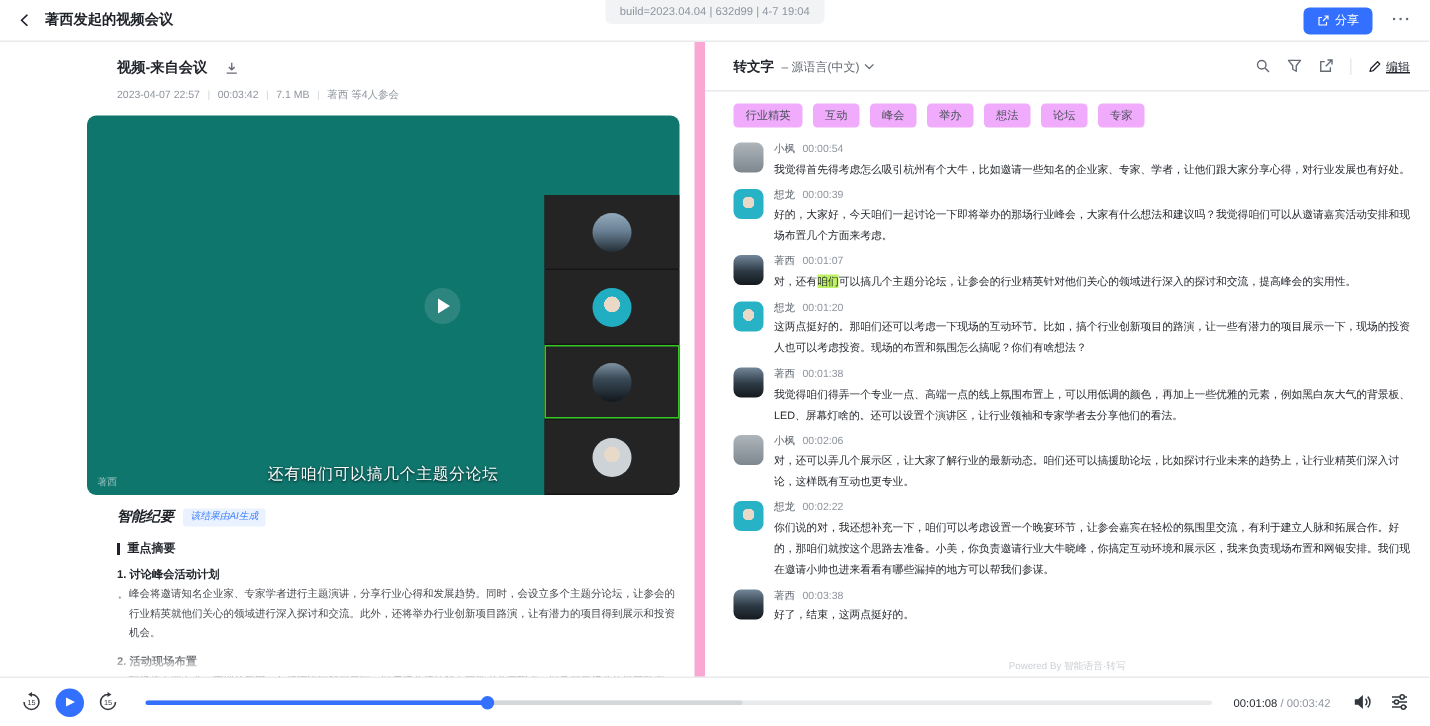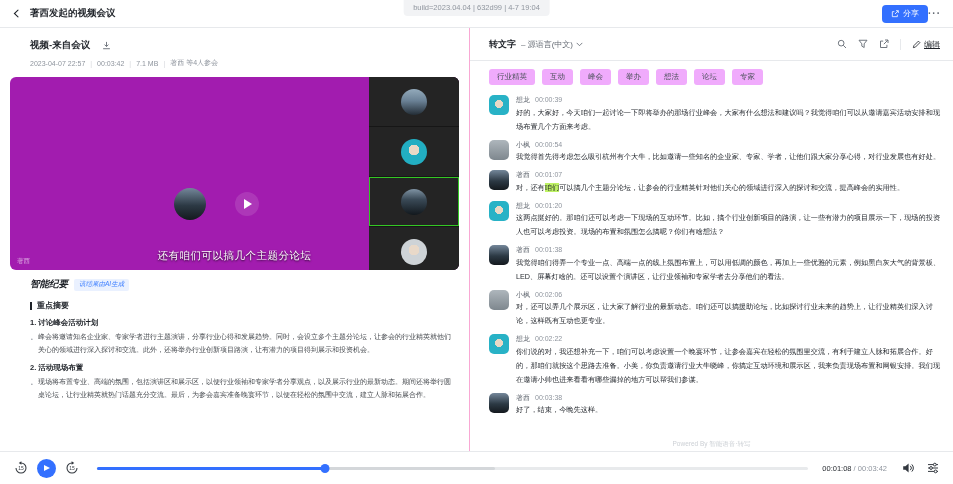--- a/index.html
+++ b/index.html
@@ -8,41 +8,41 @@
   .app { width:953px; height:484px; display:flex; flex-direction:column; position:relative; }
 
   
   .topbar { height:28px; flex:0 0 28px; display:flex; align-items:center; padding:0 12px;
     border-bottom:1px solid #e7e9ec; position:relative; background:#fff; z-index:5; }
   .tb-back { display:flex; align-items:center; color:#1f2329; cursor:pointer; }
   .tb-title { font-size:9.5px; font-weight:bold; margin-left:9px; }
   .build-badge { position:absolute; top:0; left:50%; transform:translateX(-50%);
     background:#f2f3f5; color:#8f959e; font-size:7.5px; padding:3px 10px 4px;
     border-radius:0 0 4px 4px; white-space:nowrap; }
-  .tb-right { margin-left:auto; display:flex; align-items:center; }
+  .tb-right { margin-left:auto; display:flex; align-items:center; gap:13px; }
   .share-btn { display:flex; align-items:center; gap:4px; background:#3370ff; color:#fff;
     border:none; height:18px; padding:0 9px; border-radius:4px; font-size:8px; cursor:pointer;
     font-family:inherit; }
   .more-btn { color:#646a73; font-size:10px; font-weight:bold; letter-spacing:1px; cursor:pointer; }
 
   
   .content { flex:1 1 auto; display:flex; min-height:0; }
-  .left { width:470px; flex:0 0 470px; border-right:1px solid #f9a8d4; position:relative; overflow:hidden; }
+  .left { width:470px; flex:0 0 470px; border-right:7px solid #f9a8d4; position:relative; overflow:hidden;padding-left:48px; }
   .right { flex:1 1 auto; display:flex; flex-direction:column; position:relative; min-width:0; }
 
   
   .lp-head { display:flex; align-items:center; margin:11px 0 0 30px; gap:12px; }
   .lp-title { font-size:9.5px; font-weight:bold; }
   .lp-dl { color:#646a73; display:flex; cursor:pointer; }
   .lp-meta { margin:6px 0 0 30px; font-size:7px; color:#8f959e; display:flex; align-items:center; }
   .lp-meta .sep { margin:0 5px; color:#d5d8dc; }
 
   
-  .video { margin:9px 10px 0; height:193px; background:#a21caf; border-radius:6px;
-    position:relative; overflow:hidden; display:flex; }
+  .video { margin:9px 10px 0; height:253px; background:#0f766e; border-radius:6px;
+    position:relative; overflow:hidden; display:flex;align-items:flex-end; }
   .stage { flex:1 1 auto; position:relative; }
   .stage-avatar { position:absolute; left:50%; top:111px; transform:translateX(-50%);
     width:32px; height:32px; border-radius:50%;
     background:linear-gradient(180deg,#74879a 0%,#2c3944 55%,#14191e 100%); }
   .play-overlay { position:absolute; left:225px; top:115px; width:24px; height:24px; border-radius:50%;
     background:rgba(255,255,255,0.12); display:flex; align-items:center; justify-content:center; cursor:pointer; }
   .play-overlay .tri { width:0; height:0; border-left:8px solid #fff;
     border-top:5px solid transparent; border-bottom:5px solid transparent; margin-left:2px; }
   .name-tag { position:absolute; left:7px; bottom:4px; font-size:6.5px; color:rgba(255,255,255,0.55); }
   .subtitle { position:absolute; left:0; right:0; bottom:7px; text-align:center; font-size:10.5px;
@@ -262,36 +262,36 @@
         <span class="tag">峰会</span>
         <span class="tag">举办</span>
         <span class="tag">想法</span>
         <span class="tag">论坛</span>
         <span class="tag">专家</span>
       </div>
 
       <div class="msgs">
 
         <div class="msg">
+          <div class="m-av av-gray"></div>
+          <div class="m-main">
+            <div class="m-head"><span>小枫</span><span class="m-time">00:00:54</span></div>
+            <div class="m-text"><span>我觉得首先得考虑怎么吸引杭州有个大牛，比如邀请一些知名的企业家、专家、学者，让他们跟大家分享心得，对行业发展也有好处。</span><span class="hl"></span><span></span></div>
+          </div>
+        </div>
+
+        <div class="msg">
           <div class="m-av av-teal"></div>
           <div class="m-main">
             <div class="m-head"><span>想龙</span><span class="m-time">00:00:39</span></div>
             <div class="m-text"><span>好的，大家好，今天咱们一起讨论一下即将举办的那场行业峰会，大家有什么想法和建议吗？我觉得咱们可以从邀请嘉宾活动安排和现场布置几个方面来考虑。</span><span class="hl"></span><span></span></div>
           </div>
         </div>
 
         <div class="msg">
-          <div class="m-av av-gray"></div>
-          <div class="m-main">
-            <div class="m-head"><span>小枫</span><span class="m-time">00:00:54</span></div>
-            <div class="m-text"><span>我觉得首先得考虑怎么吸引杭州有个大牛，比如邀请一些知名的企业家、专家、学者，让他们跟大家分享心得，对行业发展也有好处。</span><span class="hl"></span><span></span></div>
-          </div>
-        </div>
-
-        <div class="msg">
           <div class="m-av av-dark"></div>
           <div class="m-main">
             <div class="m-head"><span>著西</span><span class="m-time">00:01:07</span></div>
             <div class="m-text"><span>对，还有</span><span class="hl">咱们</span><span>可以搞几个主题分论坛，让参会的行业精英针对他们关心的领域进行深入的探讨和交流，提高峰会的实用性。</span></div>
           </div>
         </div>
 
         <div class="msg">
           <div class="m-av av-teal"></div>
           <div class="m-main">
@@ -321,21 +321,21 @@
           <div class="m-main">
             <div class="m-head"><span>想龙</span><span class="m-time">00:02:22</span></div>
             <div class="m-text"><span>你们说的对，我还想补充一下，咱们可以考虑设置一个晚宴环节，让参会嘉宾在轻松的氛围里交流，有利于建立人脉和拓展合作。好的，那咱们就按这个思路去准备。小美，你负责邀请行业大牛晓峰，你搞定互动环境和展示区，我来负责现场布置和网银安排。我们现在邀请小帅也进来看看有哪些漏掉的地方可以帮我们参谋。</span><span class="hl"></span><span></span></div>
           </div>
         </div>
 
         <div class="msg">
           <div class="m-av av-dark"></div>
           <div class="m-main">
             <div class="m-head"><span>著西</span><span class="m-time">00:03:38</span></div>
-            <div class="m-text"><span>好了，结束，今晚先这样。</span><span class="hl"></span><span></span></div>
+            <div class="m-text"><span>好了，结束，这两点挺好的。</span><span class="hl"></span><span></span></div>
           </div>
         </div>
 
       </div>
       <div class="watermark">Powered By 智能语音·转写</div>
     </section>
   </div>
 
   <footer class="playerbar">
     <span class="pb-skip">

